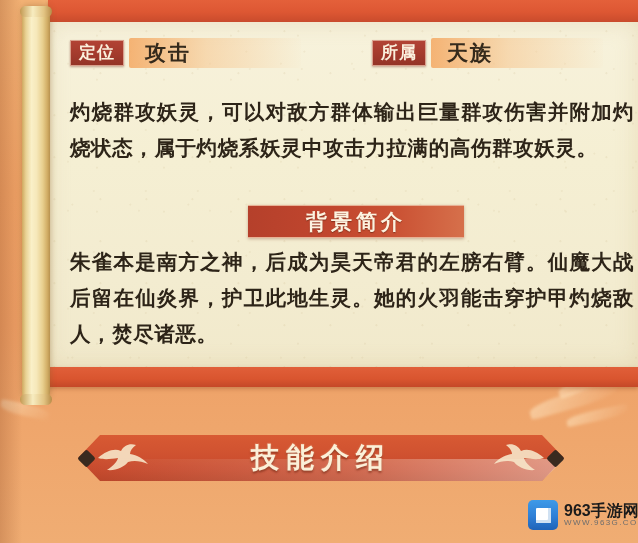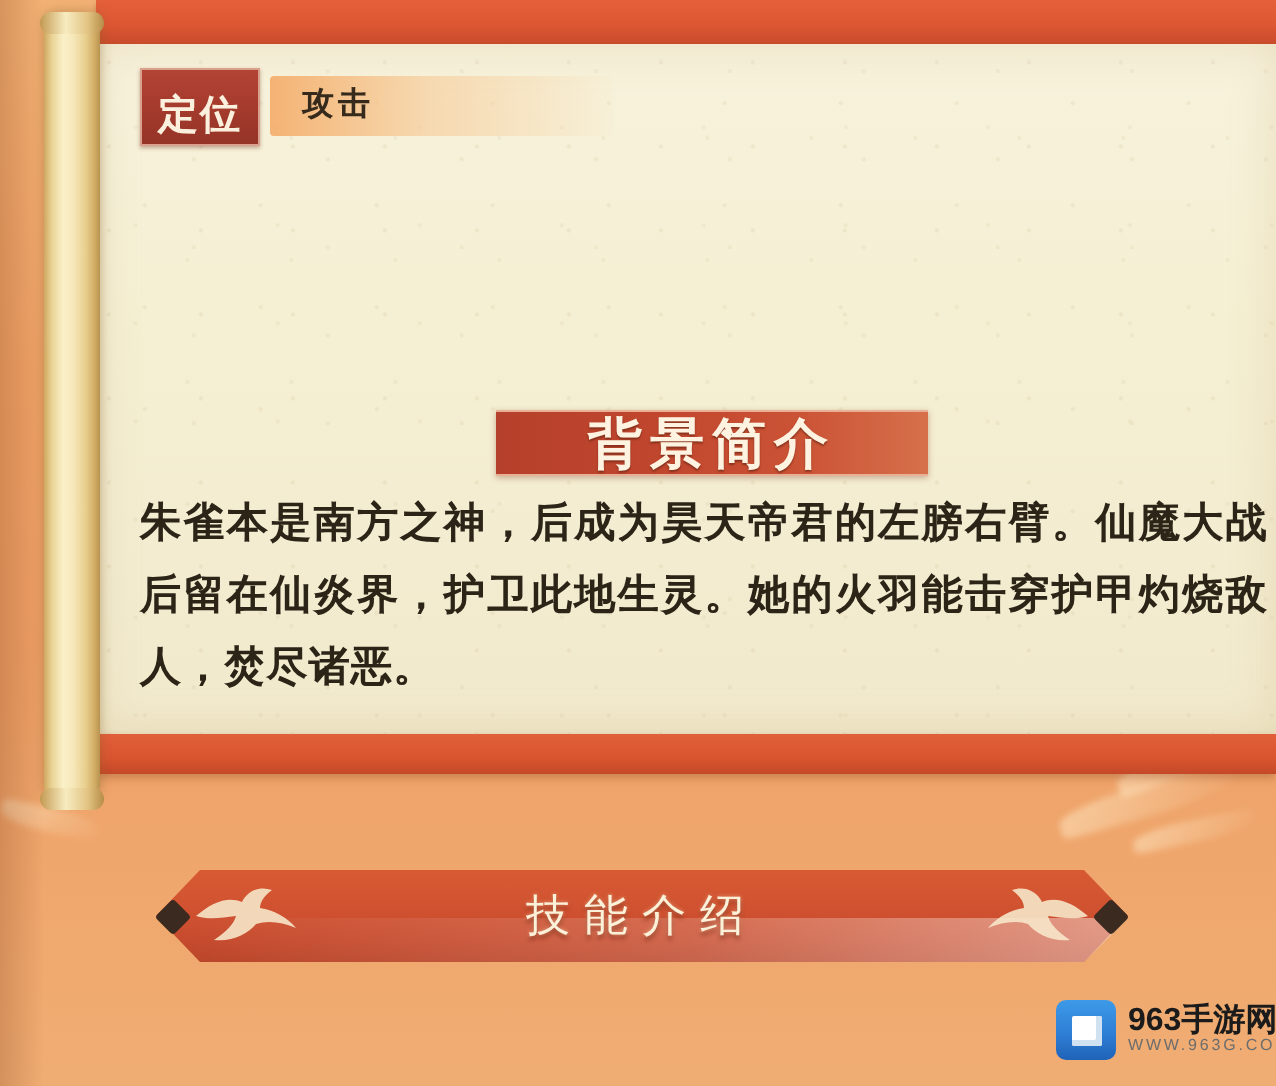--- a/index.html
+++ b/index.html
@@ -101,25 +101,25 @@
     position: absolute;
     left: 48px; top: 36px;
     width: 560px; height: 34px;
   }
   .meta-item { position: absolute; top: 0; height: 34px; display: flex; align-items: center; }
   .meta-item.left  { left: 0px; }
   .meta-item.right { left: 302px; }
 
   .meta-tag {
     display: inline-block;
-    padding: 13px 8px 4px 8px;
+    padding: 3px 8px 4px 8px;
     background: linear-gradient(180deg, #b24335 0%, #a53b2d 50%, #943427 100%);
     border: 1px solid #d9a08d;
     color: #fbf0dd;
-    font-size: 20px;
+    font-size: 17px;
     font-weight: bold;
     letter-spacing: 1px;
     line-height: 1;
     box-shadow: 0 1px 2px rgba(110,45,30,0.4);
     white-space: nowrap;
   }
   .meta-value-chip {
     position: relative;
     margin-left: 9px;
     display: inline-block;
@@ -132,21 +132,21 @@
     position: absolute;
     left: -4px; top: 0;
     width: 172px; height: 30px;
     background: linear-gradient(90deg, rgba(244,168,98,0.85) 0%, rgba(246,196,140,0.55) 45%, rgba(248,225,190,0.08) 100%);
     border-radius: 2px;
   }
   .meta-value-text {
     position: relative;
     padding-left: 12px;
     color: #352a1c;
-    font-size: 16px;
+    font-size: 21px;
     font-weight: bold;
     letter-spacing: 2px;
     white-space: nowrap;
   }
 
   
   .para {
     position: absolute;
     color: #2d2418;
     font-size: 20.5px;
@@ -175,21 +175,21 @@
     background: linear-gradient(90deg, #b5402b 0%, #c1462e 38%, #cb5335 70%, #d6704b 100%);
     border-top: 1px solid #e8b195;
     border-bottom: 1px solid #e8b195;
     display: flex;
     align-items: center;
     justify-content: center;
     box-shadow: 0 1px 3px rgba(120,50,25,0.35);
   }
   .section-banner-text {
     color: #fdf3e0;
-    font-size: 27px;
+    font-size: 21px;
     font-weight: bold;
     letter-spacing: 4px;
     text-shadow: 0 1px 1px rgba(110,40,20,0.7);
   }
 
   
   .skill-banner {
     position: absolute;
     left: 78px; top: 435px;
     width: 486px; height: 46px;
@@ -209,22 +209,22 @@
     background: linear-gradient(90deg, rgba(255,255,255,0.0) 0%, rgba(255,245,235,0.18) 55%, rgba(255,250,245,0.45) 100%);
     clip-path: polygon(0% 0%, 486px 0%, 464px 100%, 22px 100%);
     pointer-events: none;
   }
   .skill-banner-text {
     position: absolute;
     left: 0; top: 0;
     width: 486px; height: 46px;
     display: flex; align-items: center; justify-content: center;
     color: #fbf0d8;
-    font-size: 22px;
-    font-weight: normal;
+    font-size: 28px;
+    font-weight: bold;
     letter-spacing: 7px;
     text-shadow: 0 2px 2px rgba(120,40,20,0.65), 0 0 2px rgba(255,230,190,0.5);
   }
   .banner-bird {
     position: absolute;
     top: 7px;
     width: 56px; height: 32px;
     opacity: 0.95;
   }
   .banner-bird.left  { left: 16px; }
@@ -312,22 +312,29 @@
       <div class="scroll-rod-cap-bot"></div>
     </div>
 
     <div class="meta-row">
       <div class="meta-item left">
         <span class="meta-tag">定位</span>
         <span class="meta-value-chip">
           <span class="meta-value-text">攻击</span>
         </span>
       </div>
-    </div>
-
+      <div class="meta-item right">
+        <span class="meta-tag">所属</span>
+        <span class="meta-value-chip">
+          <span class="meta-value-text">天族</span>
+        </span>
+      </div>
+    </div>
+
+    <div class="para desc">灼烧群攻妖灵，可以对敌方群体输出巨量群攻伤害并附加灼烧状态，属于灼烧系妖灵中攻击力拉满的高伤群攻妖灵。</div>
 
     <div class="section-banner">
       <span class="section-banner-text">背景简介</span>
     </div>
 
     <div class="para lore">朱雀本是南方之神，后成为昊天帝君的左膀右臂。仙魔大战后留在仙炎界，护卫此地生灵。她的火羽能击穿护甲灼烧敌人，焚尽诸恶。</div>
   </div>
 
   <div class="skill-banner">
     <div class="skill-banner-body"></div>

